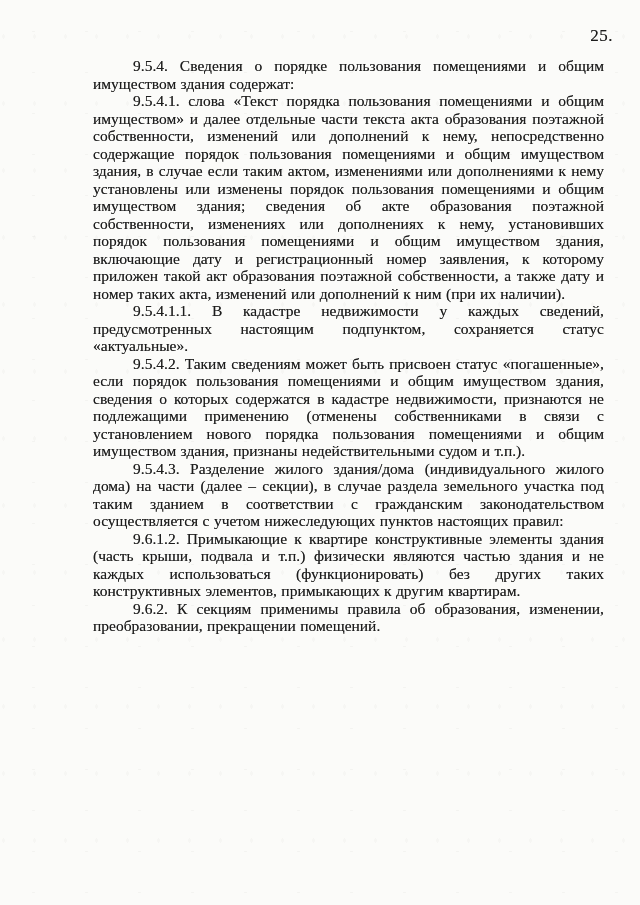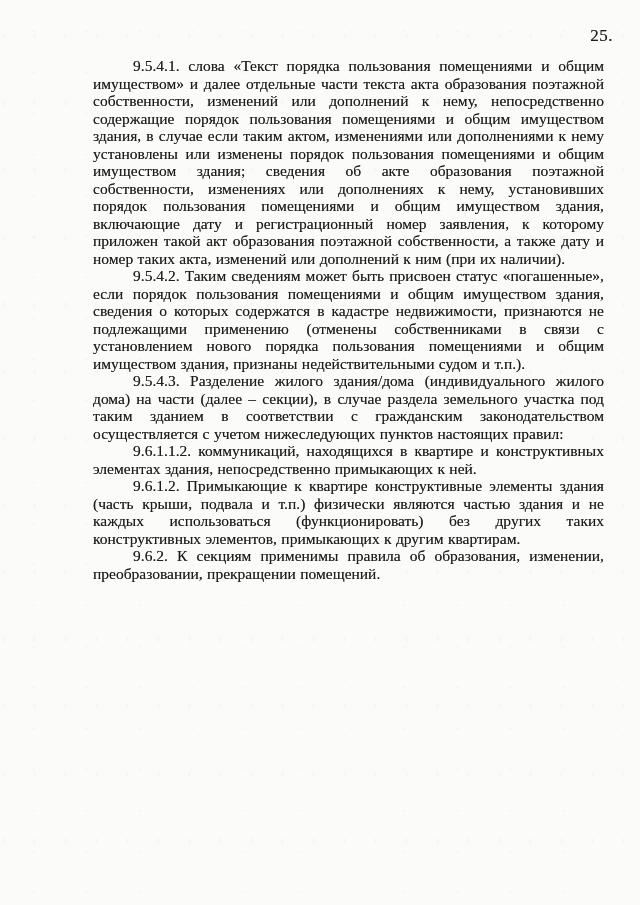--- a/index.html
+++ b/index.html
@@ -52,21 +52,22 @@
   }
 </style>
 </head>
 <body>
 
 <div class="scan-page">
 
   <div class="page-number">25.</div>
 
   <div class="text-block">
+    <p>9.5.4. Сведения о порядке пользования помещениями и общим имуществом здания содержат:</p>
     <p>9.5.4.1. слова «Текст порядка пользования помещениями и общим имуществом» и далее отдельные части текста акта образования поэтажной собственности, изменений или дополнений к нему, непосредственно содержащие порядок пользования помещениями и общим имуществом здания, в случае если таким актом, изменениями или дополнениями к нему установлены или изменены порядок пользования помещениями и общим имуществом здания; сведения об акте образования поэтажной собственности, изменениях или дополнениях к нему, установивших порядок пользования помещениями и общим имуществом здания, включающие дату и регистрационный номер заявления, к которому приложен такой акт образования поэтажной собственности, а также дату и номер таких акта, изменений или дополнений к ним (при их наличии).</p>
+    <p>9.5.4.1.1. В кадастре недвижимости у каждых сведений, предусмотренных настоящим подпунктом, сохраняется статус «актуальные».</p>
     <p>9.5.4.2. Таким сведениям может быть присвоен статус «погашенные», если порядок пользования помещениями и общим имуществом здания, сведения о которых содержатся в кадастре недвижимости, признаются не подлежащими применению (отменены собственниками в связи с установлением нового порядка пользования помещениями и общим имуществом здания, признаны недействительными судом и т.п.).</p>
     <p>9.5.4.3. Разделение жилого здания/дома (индивидуального жилого дома) на части (далее – секции), в случае раздела земельного участка под таким зданием в соответствии с гражданским законодательством осуществляется с учетом нижеследующих пунктов настоящих правил:</p>
-    <p>9.6.1.1.2. коммуникаций, находящихся в квартире и конструктивных элементах здания, непосредственно примыкающих к ней.</p>
     <p>9.6.1.2. Примыкающие к квартире конструктивные элементы здания (часть крыши, подвала и т.п.) физически являются частью здания и не каждых использоваться (функционировать) без других таких конструктивных элементов, примыкающих к другим квартирам.</p>
     <p>9.6.2. К секциям применимы правила об образования, изменении, преобразовании, прекращении помещений.</p>
   </div>
 
 </div>
 
 </body></html>

